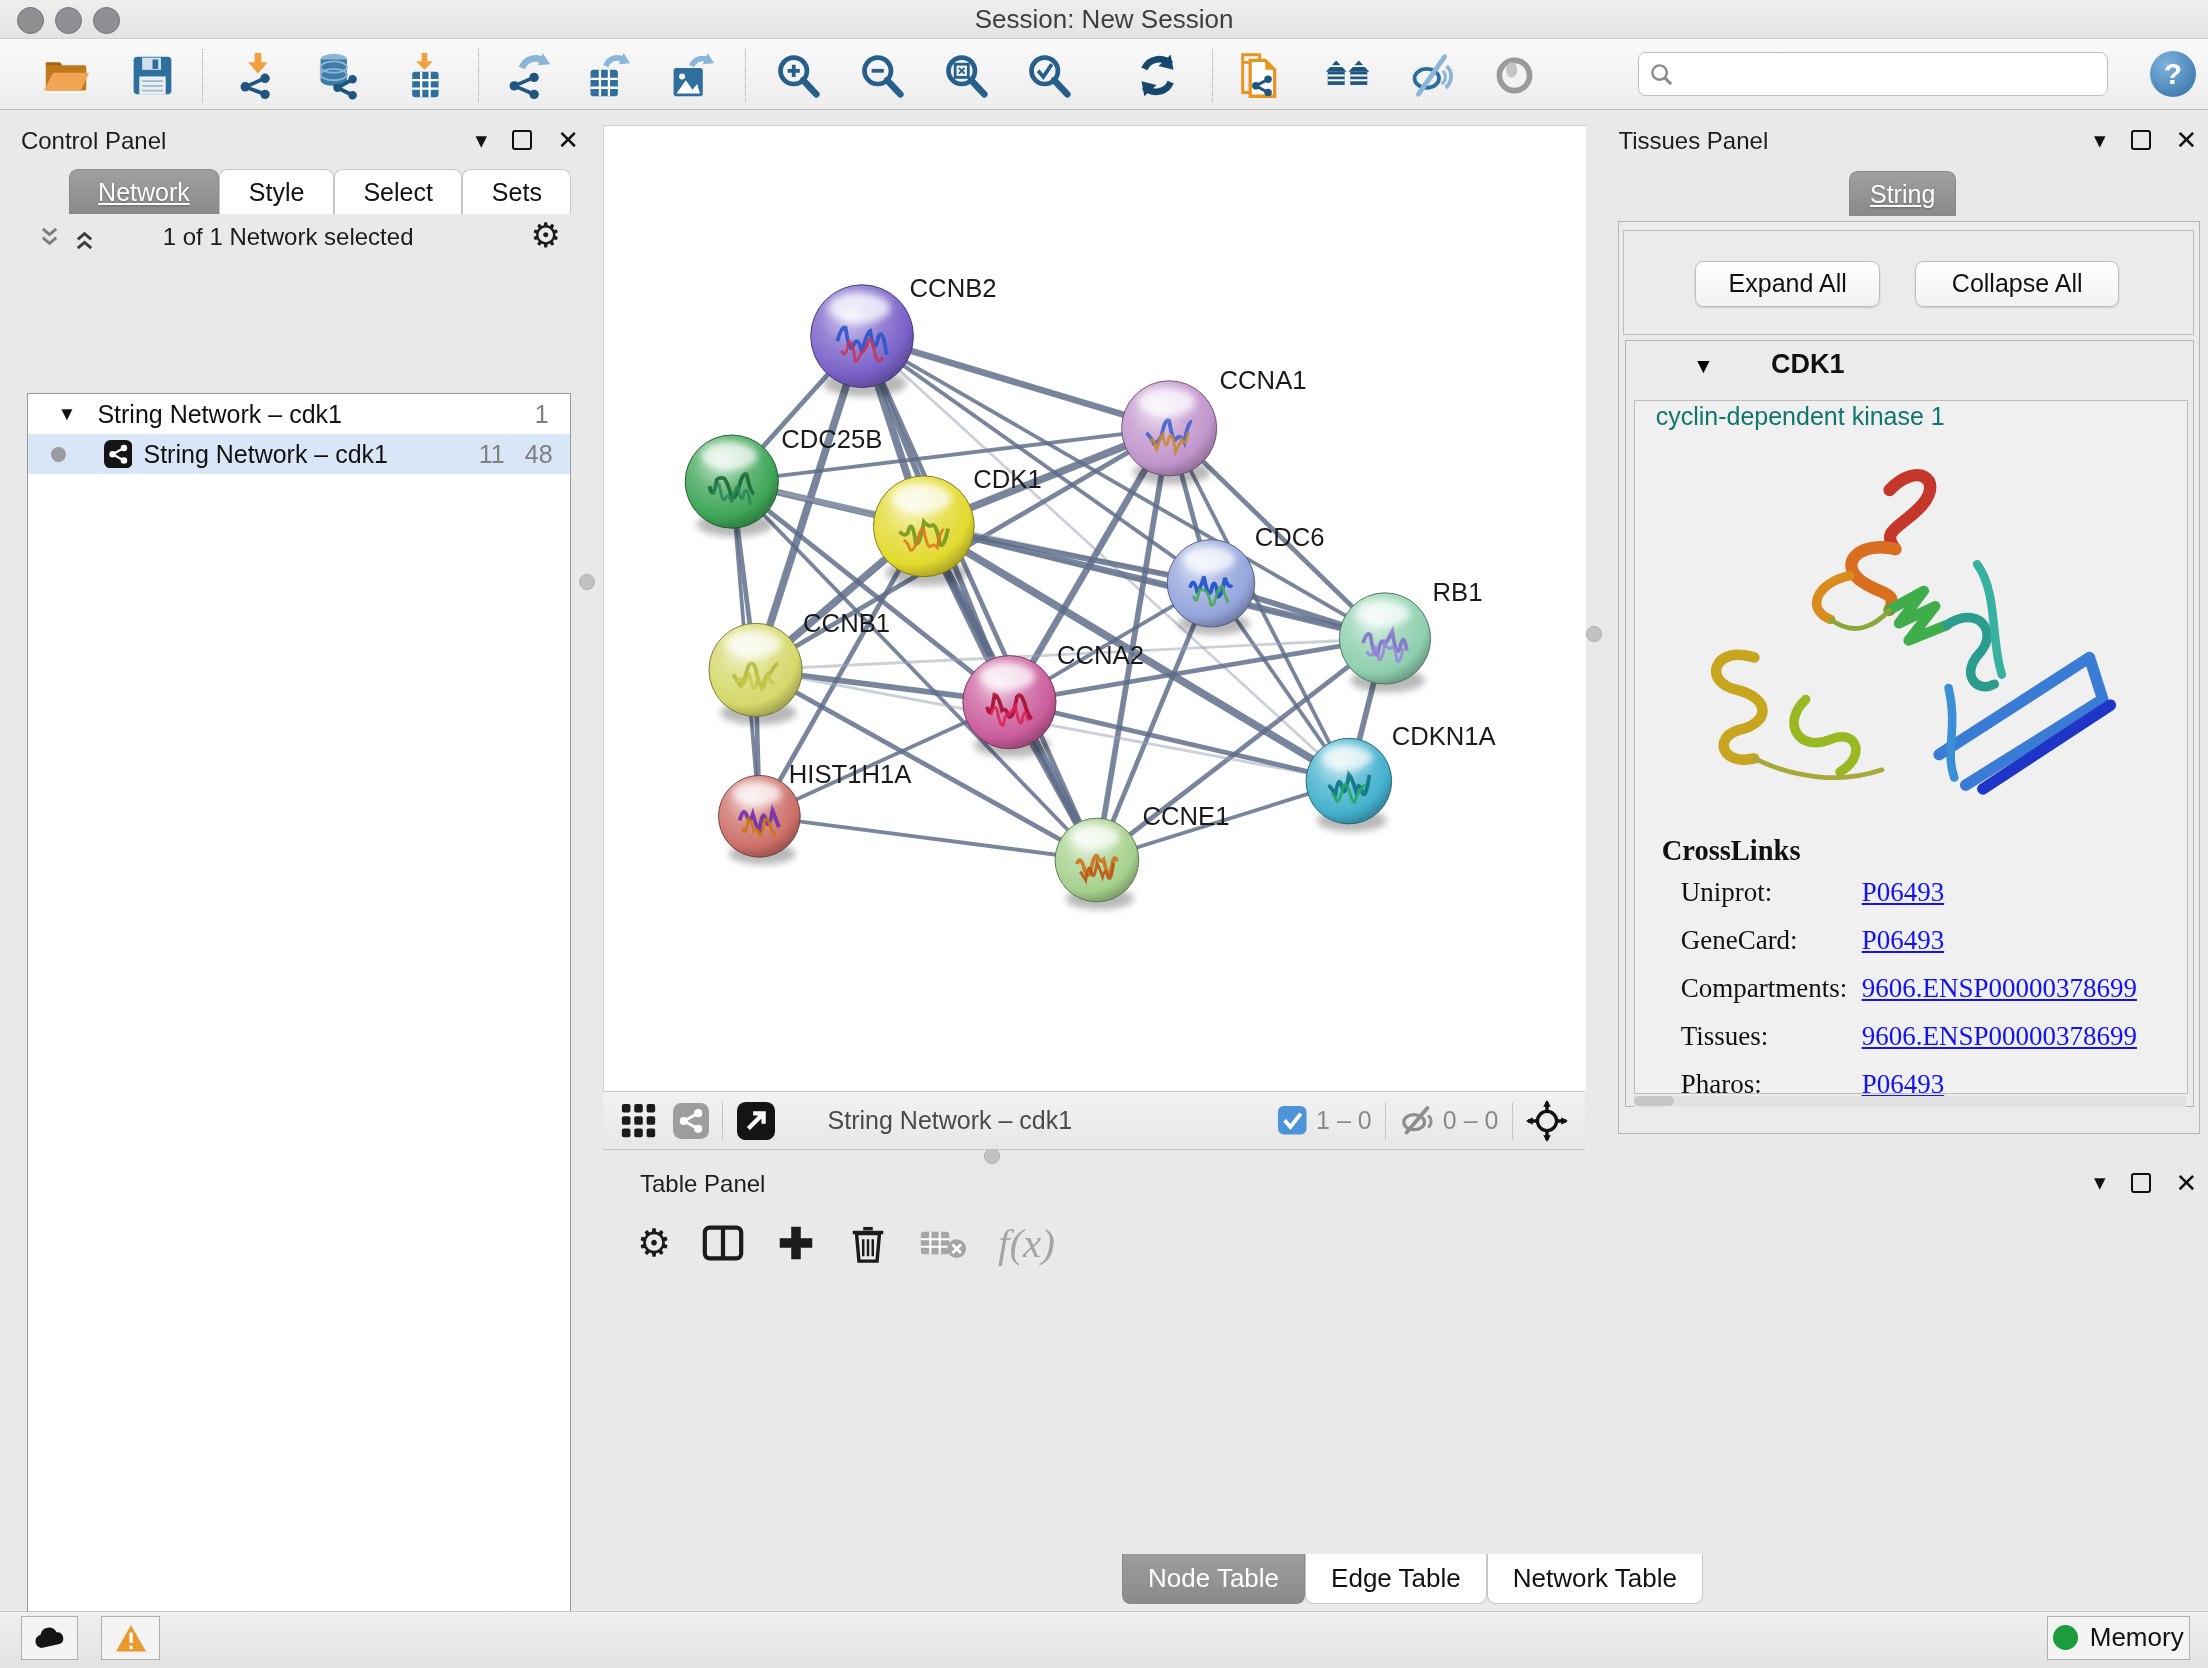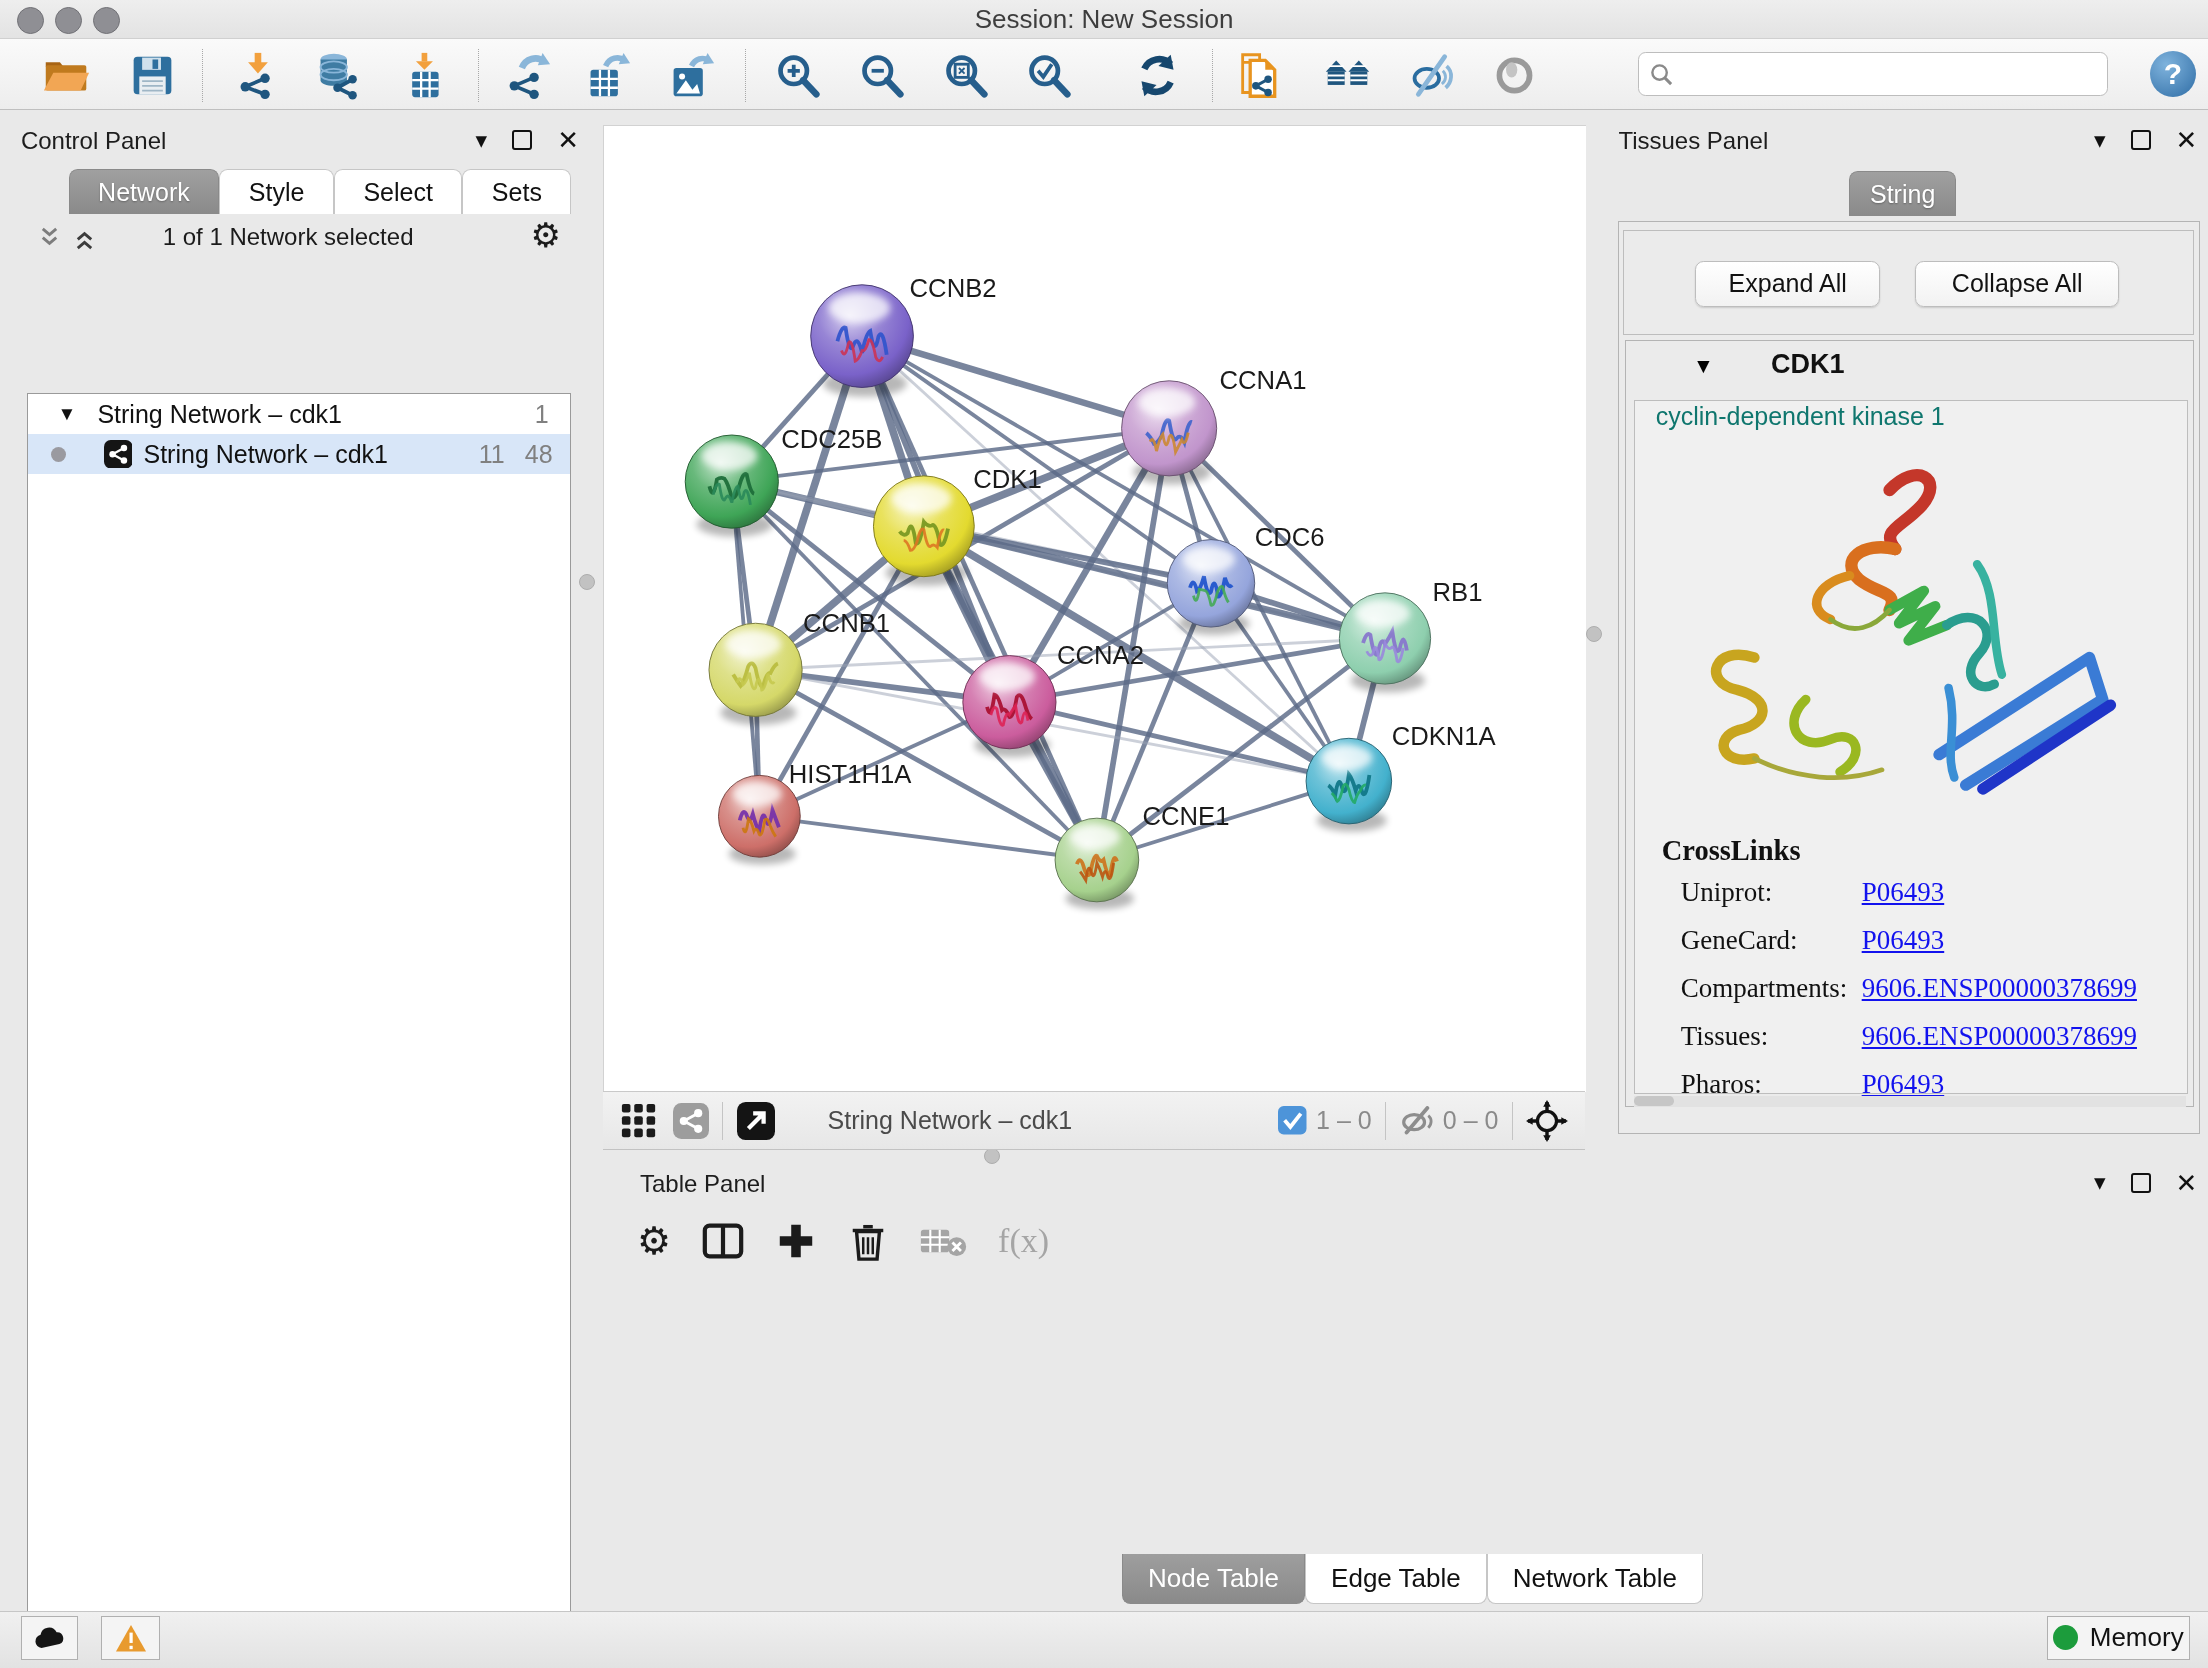--- a/index.html
+++ b/index.html
@@ -17,21 +17,21 @@
   .searchbox{left:1638px;top:13.3px;width:470px;height:44px;background:#fff;border:1px solid #bdbdbd;border-radius:7.6px;display:flex;align-items:center;padding:0 9.5px;box-sizing:border-box;}
   .searchbox input{border:none;outline:none;font-size:24px;flex:1;margin-left:7.6px;font-family:inherit;background:transparent;}
   .helpbtn{left:2150px;top:12.4px;width:46px;height:46px;border-radius:50%;background:radial-gradient(circle at 35% 30%,#7fb3dd,#2f6da5);color:#fff;font-size:30px;font-weight:bold;display:flex;align-items:center;justify-content:center;}
   
   .panel-title{font-size:24px;color:#1d1d1d;}
   .pctl{display:flex;align-items:center;gap:25px;}
   .pc-collapse{font-size:23px;color:#111;line-height:1;}
   .pc-float{width:16px;height:16px;border:2.4px solid #111;border-radius:2.9px;}
   .pc-close{font-size:26px;font-weight:bold;color:#111;line-height:1;}
   .tab{height:44px;line-height:44px;padding:0 28.5px;font-size:25px;color:#111;background:#fff;border:1px solid #c6c6c6;border-bottom:none;border-radius:8.6px 8.6px 0 0;text-align:center;}
-  .tab.sel{background:linear-gradient(#a0a0a0,#8a8a8a);color:#fff;border-color:#8a8a8a;text-shadow:0 1px 1.9px rgba(0,0,0,.3);}
+  .tab.sel{background:linear-gradient(#a0a0a0,#8a8a8a);color:#fff;border-color:#8a8a8a;text-shadow:0 1px 1.9px rgba(0,0,0,.3);text-decoration:underline;}
   .btab{height:49px;line-height:49px;padding:0 25px;font-size:26px;color:#111;background:#fff;border:1px solid #c6c6c6;border-top:none;border-radius:0 0 8.6px 8.6px;text-align:center;}
   .btab.sel{background:linear-gradient(#9e9e9e,#8a8a8a);color:#fff;border-color:#8a8a8a;}
   
   .cp-tree{left:19px;top:277px;width:542px;height:1305px;background:#fff;border:1px solid #9a9a9a;}
   .tree-row{position:relative;height:40px;display:flex;align-items:center;font-size:25px;color:#111;}
   .tree-row.sel{background:#d8e6f8;}
   .tree-count{position:absolute;color:#808080;font-size:25px;}
   
   .canvas{left:603px;top:125px;width:982px;height:966px;background:#fff;border-left:1px solid #d2d2d2;border-top:1px solid #d2d2d2;}
   .cstat{left:603px;top:1091px;width:982px;height:57px;background:linear-gradient(#f2f2f2,#e7e7e7);border-top:1px solid #c9c9c9;border-bottom:1px solid #c2c2c2;display:flex;align-items:center;}
@@ -627,21 +627,21 @@
           <path d="M6 12 h32" stroke="#1b1b1b" stroke-width="3.6"></path>
           <path d="M17 8 h10" stroke="#1b1b1b" stroke-width="3.6"></path>
           <path d="M17 19 v18 M22 19 v18 M27 19 v18" stroke="#1b1b1b" stroke-width="2.6"></path>
         </svg>
       <svg width="49" height="38" viewBox="0 0 52 40">
           <rect x="2" y="8" width="30" height="24" rx="3" fill="#a5a5a5"></rect>
           <path d="M2 16h30M2 24h30M12 8v24M22 8v24" stroke="#fff" stroke-width="2.2"></path>
           <circle cx="40" cy="26" r="10" fill="#a5a5a5"></circle>
           <path d="M35.5 21.5 l9 9 M44.5 21.5 l-9 9" stroke="#fff" stroke-width="3"></path>
         </svg>
-      <span class="serif" style="font-size:34px;color:#a5a5a5">f(x)</span>
+      <span class="serif" style="font-size:41px;font-style:italic;color:#a5a5a5">f(x)</span>
     </div>
 
     <div class="abs" id="table-tabs" style="left:519px;top:394px;display:flex">
         <div class="btab sel">Node Table</div>
         <div class="btab">Edge Table</div>
         <div class="btab">Network Table</div>
       </div>
   </div>
 
   <div class="abs statusbar">

